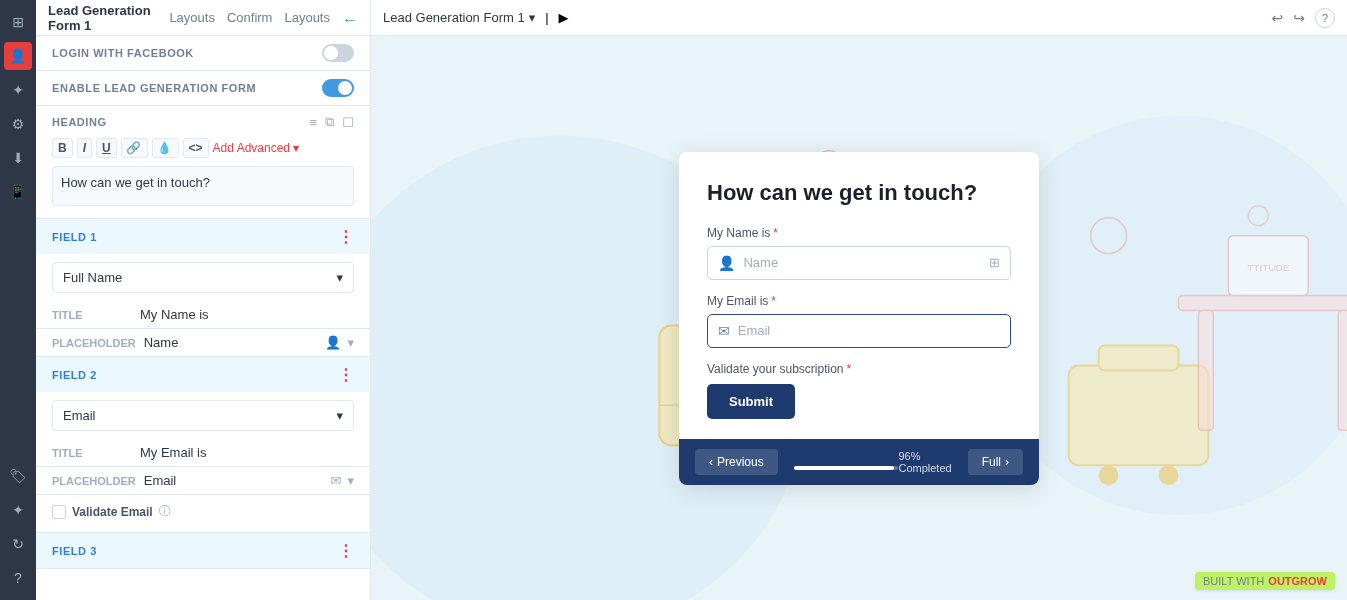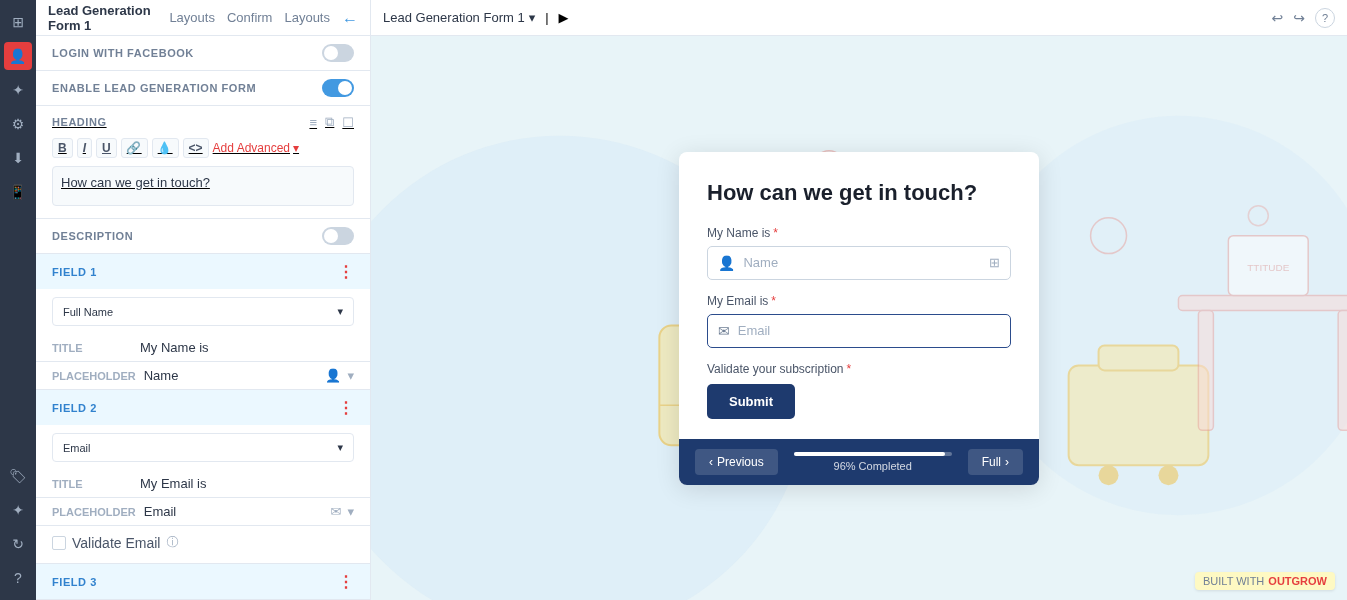--- a/index.html
+++ b/index.html
@@ -104,21 +104,20 @@
       top: 2px;
       transition: left 0.2s;
     }
     .toggle.on::after { left: 16px; }
     .toggle.off::after { left: 2px; }
 
     
     .heading-section {
       padding: 8px 16px 12px;
       border-bottom: 1px solid #e2e8f0;
-      text-decoration: underline;
     }
     .section-header {
       display: flex;
       align-items: center;
       justify-content: space-between;
       margin-bottom: 8px;
     }
     .section-label {
       font-size: 11px;
       font-weight: 600;
@@ -192,27 +191,27 @@
     }
     .field-menu-btn {
       color: #e53e3e;
       cursor: pointer;
       font-size: 16px;
       font-weight: 700;
     }
     .field-type-select {
       margin: 8px 16px;
       display: flex;
-      align-items: center;
+      align-items: flex-start;
       justify-content: space-between;
       border: 1px solid #e2e8f0;
       border-radius: 4px;
       padding: 7px 10px;
       cursor: pointer;
-      font-size: 11px;
+      font-size: 13px;
       color: #2d3748;
     }
     .field-row {
       display: flex;
       align-items: center;
       padding: 6px 16px;
       gap: 8px;
     }
     .field-row-label {
       font-size: 11px;
@@ -246,22 +245,23 @@
       padding: 8px 16px 12px;
     }
     .validate-checkbox {
       width: 14px;
       height: 14px;
       border: 1px solid #cbd5e0;
       border-radius: 2px;
       cursor: pointer;
     }
     .validate-label {
-      font-size: 14px;
+      font-size: 12px;
       color: #4a5568;
+      font-weight: bold;
     }
     .info-icon {
       color: #a0aec0;
       font-size: 12px;
       cursor: pointer;
     }
 
     
     .main-area {
       flex: 1;
@@ -425,22 +425,22 @@
       border-radius: 4px;
       padding: 6px 14px;
       font-size: 12px;
       cursor: pointer;
       display: flex;
       align-items: center;
       gap: 4px;
     }
     .progress-area {
       display: flex;
-      flex-direction: column;
-      align-items: center;
+      flex-direction: row;
+      align-items: flex-end;
       flex: 1;
       padding: 0 16px;
     }
     .progress-bar-track {
       width: 100%;
       height: 4px;
       background: rgba(255,255,255,0.3);
       border-radius: 2px;
       margin-bottom: 4px;
     }
@@ -457,21 +457,21 @@
     
     .built-with {
       position: absolute;
       bottom: 10px;
       right: 12px;
       font-size: 11px;
       color: #718096;
       display: flex;
       align-items: center;
       gap: 4px;
-      background: #fef9c3;
+      background: #bef264;
       padding: 3px 8px;
       border-radius: 4px;
       box-shadow: 0 1px 3px rgba(0,0,0,0.1);
     }
     .outgrow-logo {
       color: #e53e3e;
       font-weight: 700;
       font-size: 11px;
     }
 
@@ -541,24 +541,20 @@
       <button class="toolbar-btn">💧</button>
       <button class="toolbar-btn">&lt;&gt;</button>
       <button class="add-variable-btn">
         <span>Add Advanced</span>
         <span>▾</span>
       </button>
     </div>
     <div class="heading-text-area">How can we get in touch?</div>
   </div>
 
-  <div class="description-row">
-    <span class="section-label">DESCRIPTION</span>
-    <div class="toggle off"></div>
-  </div>
 
   <div class="field-section">
     <div class="field-header">
       <span class="field-label">FIELD 1</span>
       <span class="field-menu-btn">⋮</span>
     </div>
     <div class="field-type-select">
       <span>Full Name</span>
       <span>▾</span>
     </div>

